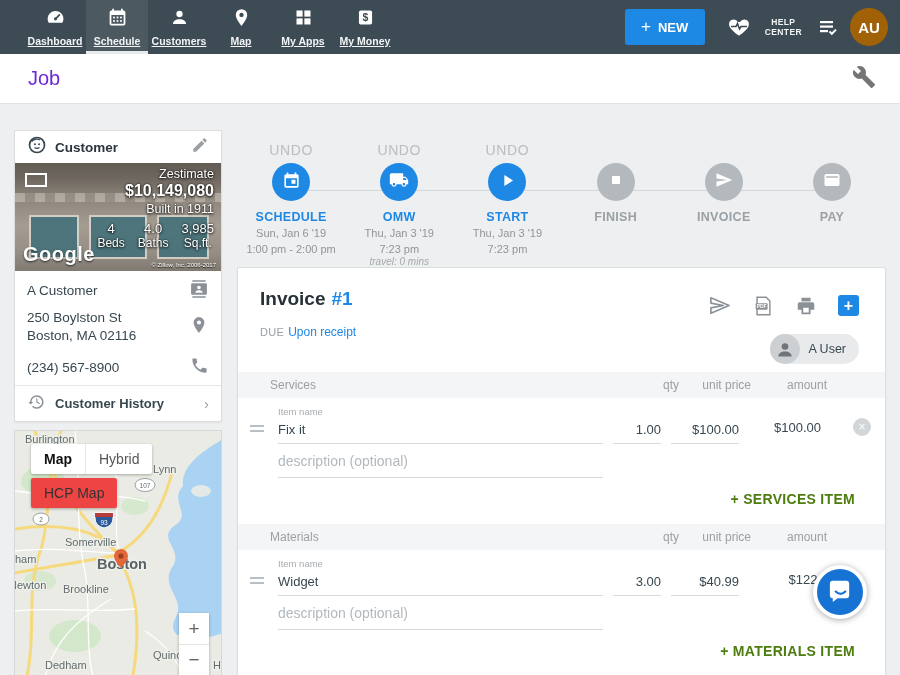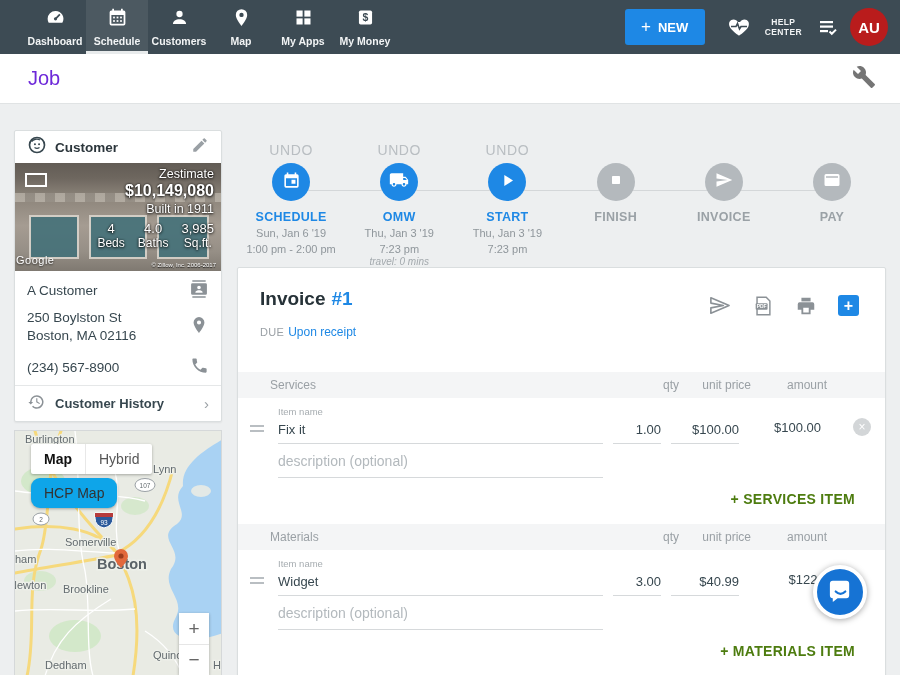--- a/index.html
+++ b/index.html
@@ -4,67 +4,67 @@
 <style>
   * { margin:0; padding:0; box-sizing:border-box; }
   html,body { width:900px; height:675px; overflow:hidden; background:#edeff0;
     font-family:"Liberation Sans","DejaVu Sans",sans-serif; }
 
   
   #topnav { position:absolute; left:0; top:0; width:900px; height:54px; background:#3d4b54; display:flex; align-items:stretch; }
   .nav-items { display:flex; margin-left:24px; }
   .nav-item { width:62px; display:flex; flex-direction:column; align-items:center; justify-content:center; gap:3px; cursor:pointer; position:relative; }
   .nav-item svg { width:21px; height:21px; }
-  .nav-item .nav-label { font-size:10.5px; font-weight:bold; color:#f2f4f5; white-space:nowrap; }
+  .nav-item .nav-label { font-size:10.5px; font-weight:bold; color:#f2f4f5; white-space:nowrap;text-decoration:underline; }
   .nav-item.active { background:rgba(255,255,255,.08); }
   .nav-item.active::after { content:""; position:absolute; left:0; right:0; bottom:0; height:3px; background:#e8ebec; }
   .nav-right { position:absolute; right:0; top:0; height:54px; display:flex; align-items:center; }
   .new-btn { width:80px; height:36px; background:#1e88e5; border-radius:3px; color:#fff; font-size:13px; font-weight:bold; display:flex; align-items:center; justify-content:center; gap:7px; cursor:pointer; margin-right:22px; }
   .new-btn .plus { font-size:17px; font-weight:normal; }
   .hc { color:#f2f4f5; font-size:8.5px; font-weight:bold; text-align:center; line-height:10px; letter-spacing:.4px; margin:0 14px; cursor:pointer; }
   .nav-ico { width:24px; height:24px; cursor:pointer; }
-  .avatar { width:38px; height:38px; border-radius:50%; background:#b91c1c; color:#fff; font-size:15px; font-weight:bold; display:flex; align-items:center; justify-content:center; margin:0 12px 0 10px; cursor:pointer; }
+  .avatar { width:38px; height:38px; border-radius:50%; background:#a16207; color:#fff; font-size:15px; font-weight:bold; display:flex; align-items:center; justify-content:center; margin:0 12px 0 10px; cursor:pointer; }
 
   
   #pagehead { position:absolute; left:0; top:54px; width:900px; height:50px; background:#fff; border-bottom:1px solid #e0e3e4; display:flex; align-items:center; }
   #pagehead .title { font-size:20px; color:#6d28d9; margin-left:28px; flex:1; }
   #pagehead .tools { margin-right:24px; cursor:pointer; }
 
   
   .card { background:#fff; border:1px solid #dadedf; border-radius:2px; box-shadow:0 1px 2px rgba(0,0,0,.06); }
   #customer-card { position:absolute; left:14px; top:130px; width:208px; }
   .cust-head { height:32px; display:flex; align-items:center; padding:0 12px; }
   .cust-head .t { font-size:13.5px; font-weight:bold; color:#2b353b; flex:1; margin-left:8px; }
   .photo { position:relative; height:108px; background:linear-gradient(180deg,#625c55 0%,#6e675f 14%,#8d857b 32%,#a59c92 58%,#968f86 82%,#7f7971 100%); overflow:hidden; color:#fff; }
   .photo .win { position:absolute; top:52px; height:44px; border:2px solid #ddd8d0; background:#3f6f78; opacity:.85; }
   .photo .awning { position:absolute; top:30px; left:0; right:0; height:9px; background:repeating-linear-gradient(90deg,#c8c2b8 0 10px,#9b958c 10px 20px); opacity:.6; }
   .sv-rect { position:absolute; left:10px; top:10px; width:22px; height:14px; border:2px solid #fff; cursor:pointer; }
   .zdata { position:absolute; right:7px; top:4px; text-align:right; text-shadow:0 1px 3px rgba(0,0,0,.9),0 0 2px rgba(0,0,0,.7); }
   .zl { font-size:12.5px; } .zv { font-size:16px; font-weight:bold; line-height:20px; } .zb { font-size:12.5px; line-height:17px; }
   .zstats { display:flex; gap:13px; justify-content:flex-end; margin-top:3px; }
   .zstats .col { text-align:center; } .zstats .v { font-size:13px; line-height:15px; } .zstats .s { font-size:12px; }
-  .glogo { position:absolute; left:1px; bottom:5px; font-size:11px; font-weight:normal; color:#fff; letter-spacing:.5px; text-shadow:0 1px 2px rgba(0,0,0,.7); }
+  .glogo { position:absolute; left:8px; bottom:5px; font-size:20px; font-weight:bold; color:#fff; letter-spacing:.5px; text-shadow:0 1px 2px rgba(0,0,0,.7); }
   .zcopy { position:absolute; right:5px; bottom:3px; font-size:6px; color:#fff; text-shadow:0 1px 1px rgba(0,0,0,.9); }
   .cust-row { display:flex; align-items:center; padding:0 12px; color:#37474f; font-size:13.5px; }
   .cust-row .txt { flex:1; }
   .cust-row svg { flex:none; }
   .r-name { height:34px; padding-top:4px; }
   .r-addr { height:44px; line-height:18px; }
   .r-phone { height:36px; }
   .r-hist { height:36px; border-top:1px solid #e5e7e8; cursor:pointer; }
   .r-hist .txt { font-weight:bold; font-size:13px; margin-left:10px; }
   .chev { color:#9aa0a5; font-size:15px; }
 
   
   #map-card { position:absolute; left:14px; top:430px; width:208px; height:292px; overflow:hidden; border:1px solid #d5d8d9; background:#e9ebe4; }
   .map-btnbox { position:absolute; left:16px; top:13px; display:flex; background:#fff; border-radius:2px; box-shadow:0 1px 3px rgba(0,0,0,.3); height:30px; z-index:3; }
   .map-btn { padding:0 13px; font-size:14px; display:flex; align-items:center; cursor:pointer; color:#565656; }
   .map-btn.sel { font-weight:bold; color:#111; }
   .map-btn + .map-btn { border-left:1px solid #e8e8e8; }
-  .hcp-btn { position:absolute; left:16px; top:47px; height:30px; padding:12px 13px; background:#0ea5e9; border-radius:9px; box-shadow:0 1px 3px rgba(0,0,0,.3); font-size:14px; color:#333; display:flex; align-items:center; cursor:pointer; z-index:3; }
+  .hcp-btn { position:absolute; left:16px; top:47px; height:30px; padding:12px 13px; background:#ef4444; border-radius:2px; box-shadow:0 1px 3px rgba(0,0,0,.3); font-size:14px; color:#333; display:flex; align-items:center; cursor:pointer; z-index:3; }
   .zoomctl { position:absolute; left:164px; top:182px; width:30px; background:#fff; box-shadow:0 1px 3px rgba(0,0,0,.3); z-index:3; }
   .zbtn { height:31px; display:flex; align-items:center; justify-content:center; font-size:19px; color:#666; cursor:pointer; }
   .zbtn + .zbtn { border-top:1px solid #e6e6e6; }
 
   
   #timeline { position:absolute; left:237px; top:130px; width:649px; height:135px; }
   .tl-line { position:absolute; left:54px; right:48px; top:60px; height:1px; background:#d4d7d9; }
   .tl-steps { position:relative; display:flex; height:100%; }
   .tl-step { flex:1; text-align:center; }
   .tl-undo { height:13px; margin-top:12px; font-size:14px; letter-spacing:.6px; color:#b9bec2; cursor:pointer; }
@@ -429,20 +429,29 @@
             </svg>
           </span>
         <span class="ic">
             <svg viewBox="0 0 24 24" width="22" height="22" fill="#8b9196">
               <path d="M7 3h10v4H7z"></path>
               <path d="M19 8H5a2 2 0 0 0-2 2v6h4v5h10v-5h4v-6a2 2 0 0 0-2-2zm-4 11H9v-5h6z"></path>
             </svg>
           </span>
         <span class="plus-sq">+</span>
       </div>
+      <div class="user-chip">
+        <span class="uav">
+            <svg viewBox="0 0 24 24" width="20" height="20" fill="#6f7478">
+              <circle cx="12" cy="9" r="4"></circle>
+              <path d="M4 21c0-4 3.6-6 8-6s8 2 8 6z"></path>
+            </svg>
+          </span>
+        <span class="un">A User</span>
+      </div>
     </div>
   </div>
 
   <div class="sec-bar">
     <span class="nm">Services</span>
     <span class="c qty">qty</span>
     <span class="c up">unit price</span>
     <span class="c am">amount</span>
   </div>
   <div class="grid-row item-row">

